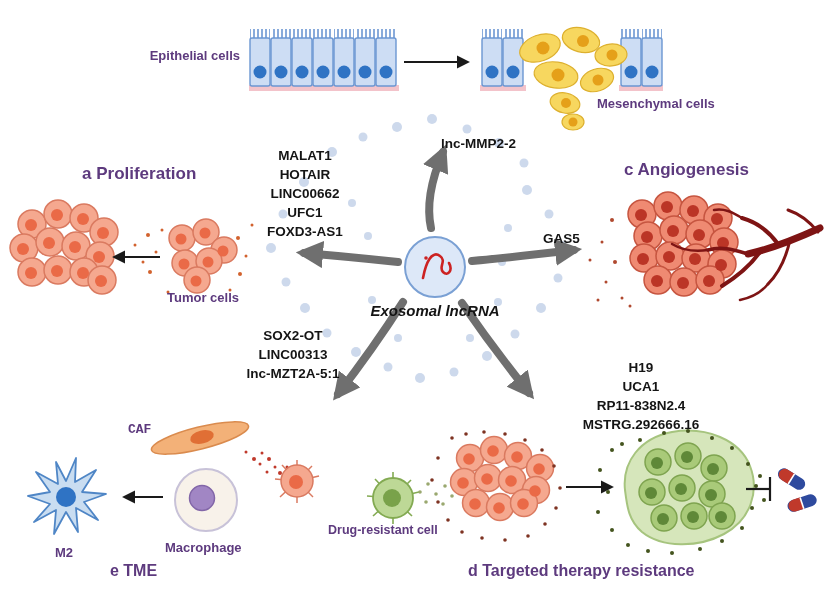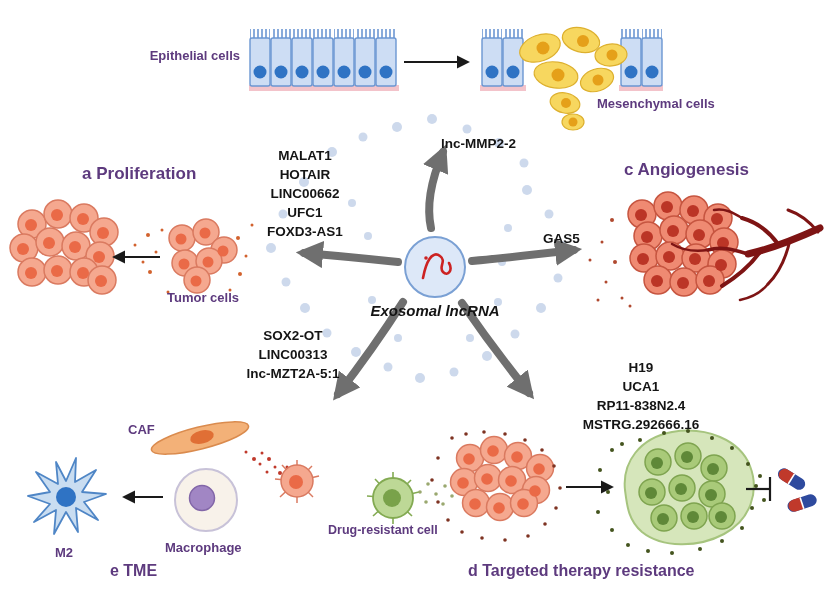--- a/index.html
+++ b/index.html
@@ -491,21 +491,21 @@
     <div class="gene-line">lnc-MZT2A-5:1</div>
   </div>
 
   <div class="lbl gene" style="left:576px;top:326px;width:130px;margin-top:32px;">
     <div class="gene-line">H19</div>
     <div class="gene-line">UCA1</div>
     <div class="gene-line">RP11-838N2.4</div>
     <div class="gene-line">MSTRG.292666.16</div>
   </div>
 
-  <div class="lbl cell-label" style="left:128px;top:422px;">CAF</div>
+  <div class="lbl cell-label" style="left:128px;top:422px;font-family:Liberation Mono, monospace;">CAF</div>
   <div class="lbl cell-label" style="left:55px;top:545px;">M2</div>
   <div class="lbl cell-label" style="left:165px;top:540px;">Macrophage</div>
   <div class="lbl cell-label-sm" style="left:328px;top:523px;">Drug-resistant cell</div>
 
   <div class="lbl sec-title-sm" style="left:110px;top:562px;">e TME</div>
   <div class="lbl sec-title-sm" style="left:468px;top:562px;">d Targeted therapy resistance</div>
 
 </div>
 
 </body></html>

